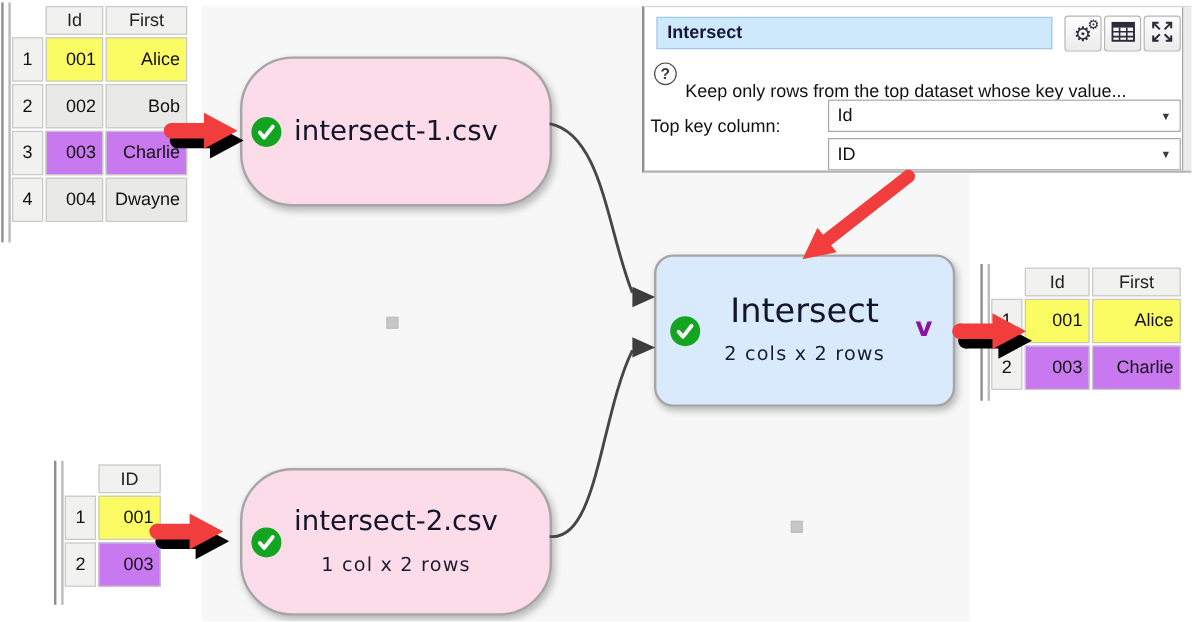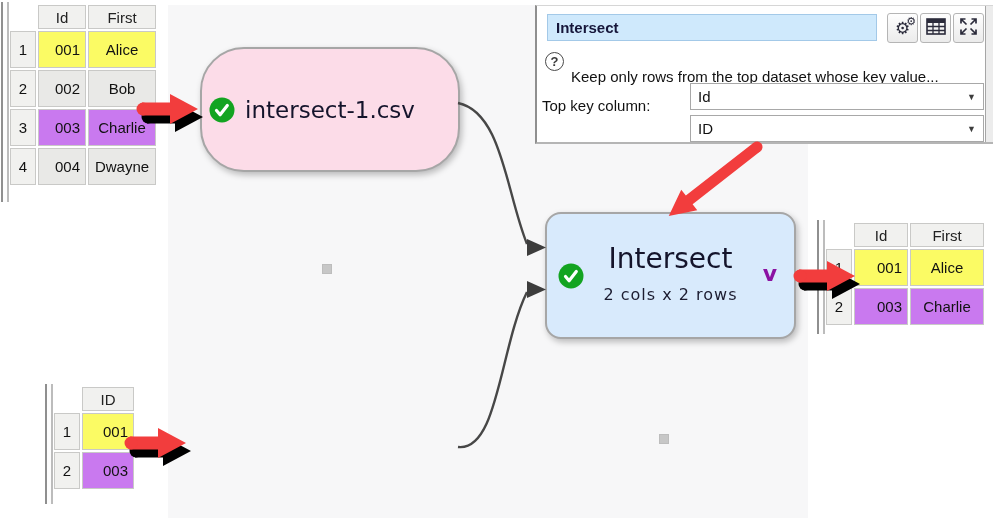--- a/index.html
+++ b/index.html
@@ -34,21 +34,21 @@
           font-family:"Liberation Sans",sans-serif;font-size:15px;color:#121212;}
   .dtable td{border:1px solid #c9c9c7;padding:0 5px;height:35px;white-space:nowrap;}
   .dtable tr:first-child td{height:22px;}
   .dtable td.hd{background:#f1f1ef;text-align:center;color:#222;}
   .dtable td.rn{background:#f1f1ef;text-align:center;min-width:14px;}
   .dtable td.corner{background:transparent;border-color:transparent;}
   .c-yellow{background:var(--row-yellow,#fbfb64);}
   .c-purple{background:var(--row-purple,#c979ef);}
   .c-plain{background:var(--row-plain,#e9e9e7);}
   .dtable td.num{text-align:right;}
-  .dtable td.txt{text-align:center;}
+  .dtable td.txt{text-align:right;}
   .t-main td:nth-child(2){min-width:36px;}
   .t-main td:nth-child(3){min-width:56px;}
   .t-small td:nth-child(2){min-width:40px;}
   .t-out td:nth-child(2){min-width:42px;}
   .t-out td:nth-child(3){min-width:62px;}
 
   
   .panel{position:absolute;left:535px;top:5px;width:458px;height:136px;background:#fff;
          border-left:2px solid #8f8f8f;border-bottom:2px solid #b5b5b5;
          border-top:1px solid #d6d6d6;font-size:15px;color:#111;}
@@ -89,20 +89,30 @@
   <div class="node pink" style="left:200px;top:47px;width:256px;height:121px;">
     <span class="check">
       <svg width="26" height="26" viewBox="0 0 26 26">
         <circle cx="13" cy="13" r="12.5" fill="var(--check-green,#13a421)"></circle>
         <path d="M7.5 13.5 l3.6 4.2 l7.2 -9.2" stroke="#fff" stroke-width="3.2" fill="none" stroke-linecap="round" stroke-linejoin="round"></path>
       </svg>
     </span>
     <div class="ntitle">intersect-1.csv</div>
   </div>
 
+  <div class="node pink" style="left:200px;top:390px;width:256px;height:119px;">
+    <span class="check">
+      <svg width="26" height="26" viewBox="0 0 26 26">
+        <circle cx="13" cy="13" r="12.5" fill="var(--check-green,#13a421)"></circle>
+        <path d="M7.5 13.5 l3.6 4.2 l7.2 -9.2" stroke="#fff" stroke-width="3.2" fill="none" stroke-linecap="round" stroke-linejoin="round"></path>
+      </svg>
+    </span>
+    <div class="ntitle">intersect-2.csv</div>
+    <div class="nsub">1 col x 2 rows</div>
+  </div>
 
   <div class="node blue" style="left:545px;top:212px;width:247px;height:123px;">
     <span class="check" style="left:11px;">
       <svg width="26" height="26" viewBox="0 0 26 26">
         <circle cx="13" cy="13" r="12.5" fill="var(--check-green,#13a421)"></circle>
         <path d="M7.5 13.5 l3.6 4.2 l7.2 -9.2" stroke="#fff" stroke-width="3.2" fill="none" stroke-linecap="round" stroke-linejoin="round"></path>
       </svg>
     </span>
     <div class="ntitle">Intersect</div>
     <div class="nsub">2 cols x 2 rows</div>

